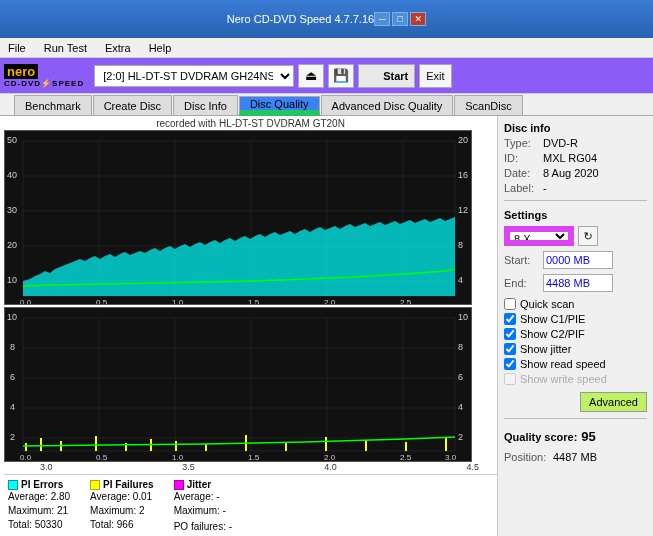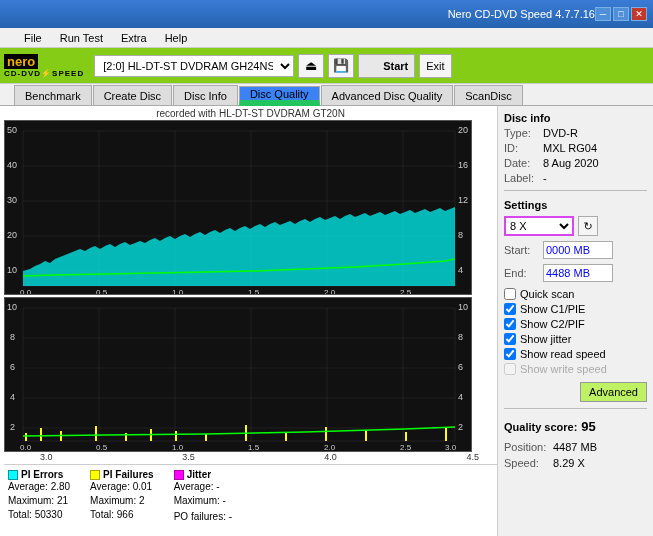--- a/index.html
+++ b/index.html
@@ -9,24 +9,24 @@
       font-family: 'Segoe UI', Tahoma, Geneva, Verdana, sans-serif;
       font-size: 11px;
       background: #f0f0f0;
       overflow: hidden;
     }
 
     
     .title-bar {
       background: linear-gradient(to bottom, #3a7bd5, #2563b0);
       color: white;
-      height: 28px;
-      display: flex;
-      align-items: center;
-      justify-content: flex-end;
+      height: 38px;
+      display: flex;
+      align-items: center;
+      justify-content: center;
       padding: 0 6px;
       font-size: 11px;
     }
     .title-bar-buttons { display: flex; gap: 2px; }
     .title-btn {
       width: 16px; height: 14px;
       background: #5090d8;
       border: 1px solid #7ab0e8;
       color: white;
       font-size: 9px;
@@ -34,33 +34,33 @@
       cursor: pointer;
     }
 
     
     .menu-bar {
       background: #f0f0f0;
       border-bottom: 1px solid #ccc;
       height: 20px;
       display: flex;
       align-items: center;
-      padding: 0 16px;
+      padding: 0 0;
       gap: 2px;
     }
     .menu-item {
       padding: 1px 8px;
       font-size: 11px;
       cursor: pointer;
       color: #000;
     }
 
     
     .toolbar {
-      background: #84cc16;
+      background: #8b5cf6;
       border-bottom: 1px solid #ccc;
       height: 36px;
       display: flex;
       align-items: center;
       padding: 2px 4px;
       gap: 4px;
     }
     .nero-logo {
       display: flex; flex-direction: column; align-items: flex-start;
       margin-right: 6px;
@@ -209,21 +209,21 @@
     }
     .info-label { color: #555; min-width: 35px; }
     .info-value { color: #000; }
     .settings-row {
       display: flex;
       align-items: center;
       gap: 4px;
       margin-top: 2px;
     }
     .settings-select {
-      border: 2px solid #d946ef;
+      border: 6px solid #d946ef;
       background: white;
       height: 20px;
       font-size: 11px;
       width: 70px;
     }
     .settings-icon-btn {
       width: 20px; height: 20px;
       border: 1px solid #aaa;
       background: #f5f5f5;
       display: flex; align-items: center; justify-content: center;
@@ -548,19 +548,15 @@
     <div class="quality-row">
       <span>Quality score:</span>
       <span class="quality-score">95</span>
     </div>
 
     <div class="progress-section">
       <div class="progress-row">
         <span class="progress-label">Position:</span>
         <span class="progress-value">4487 MB</span>
       </div>
-      <div class="progress-row">
-        <span class="progress-label">Speed:</span>
-        <span class="progress-value">8.29 X</span>
-      </div>
     </div>
   </div>
 </div>
 
 </body></html>

